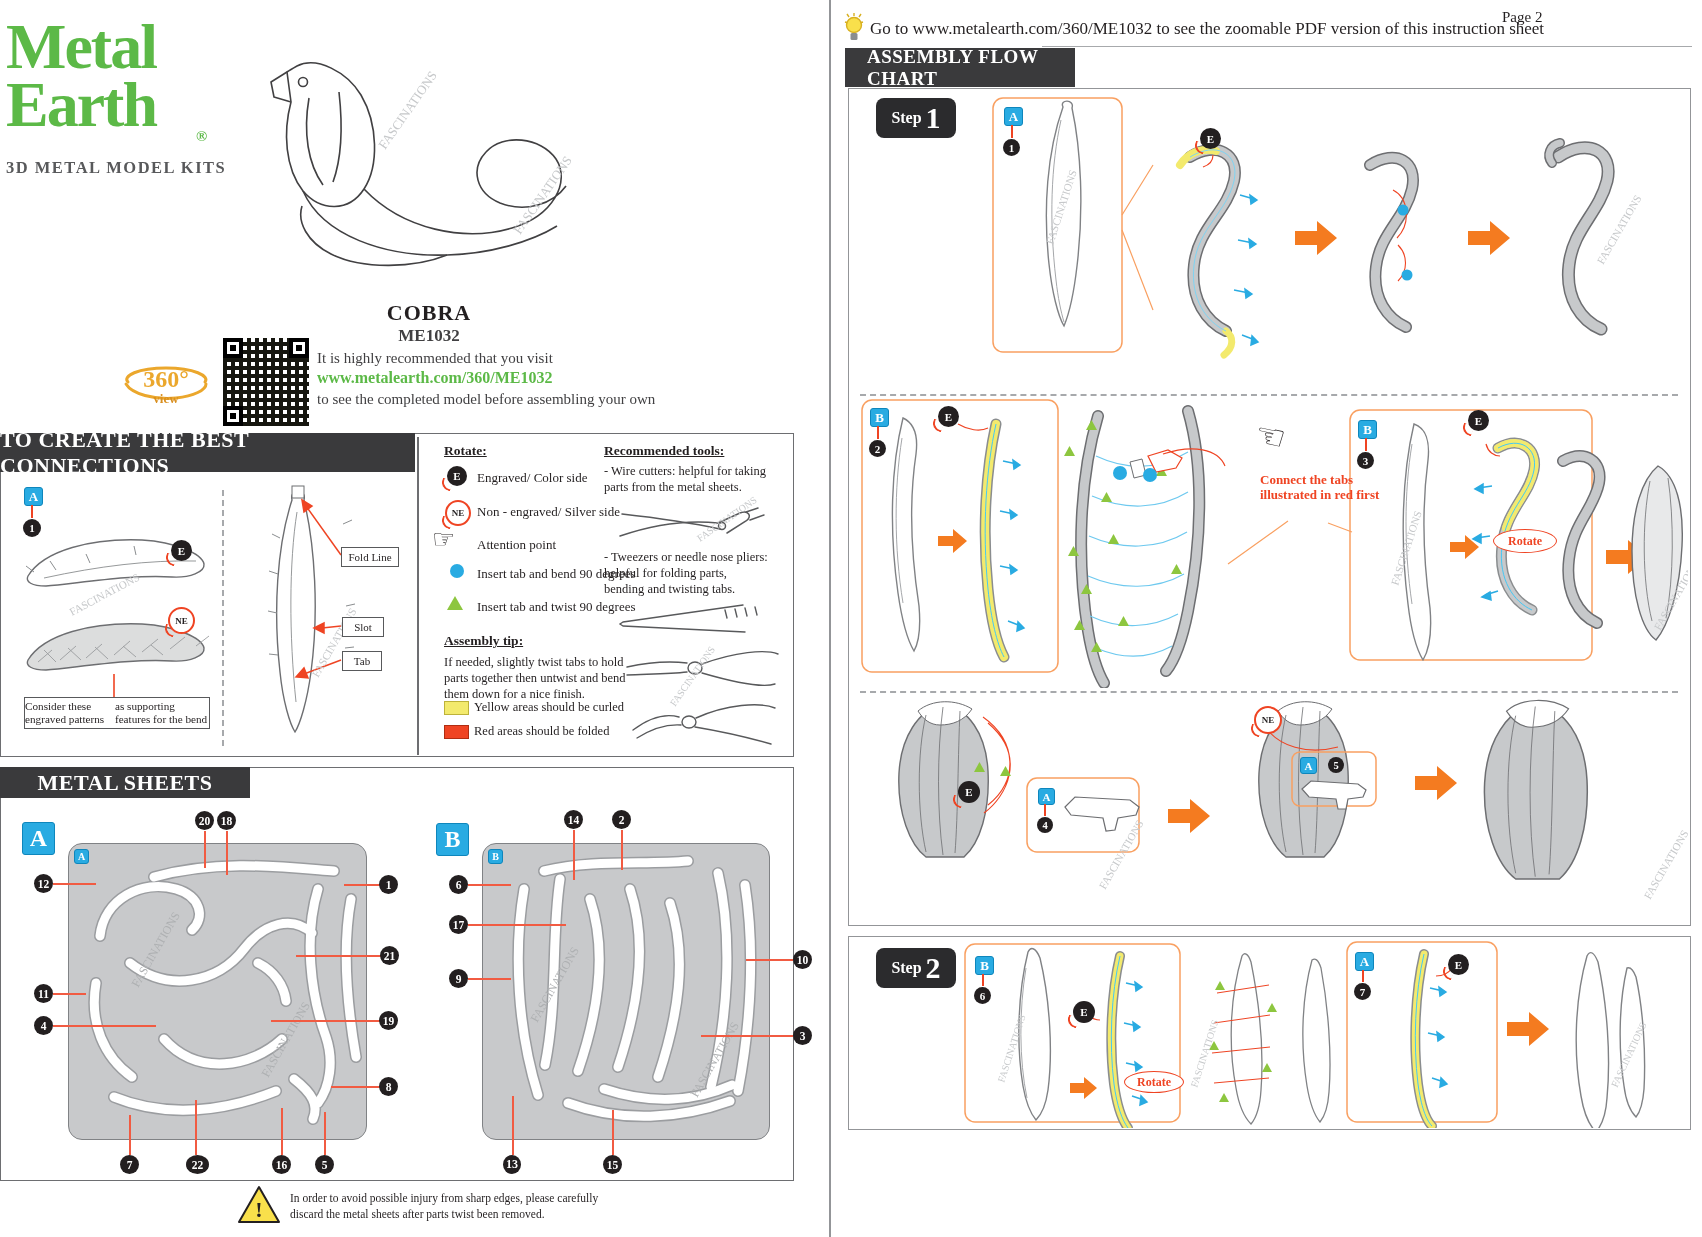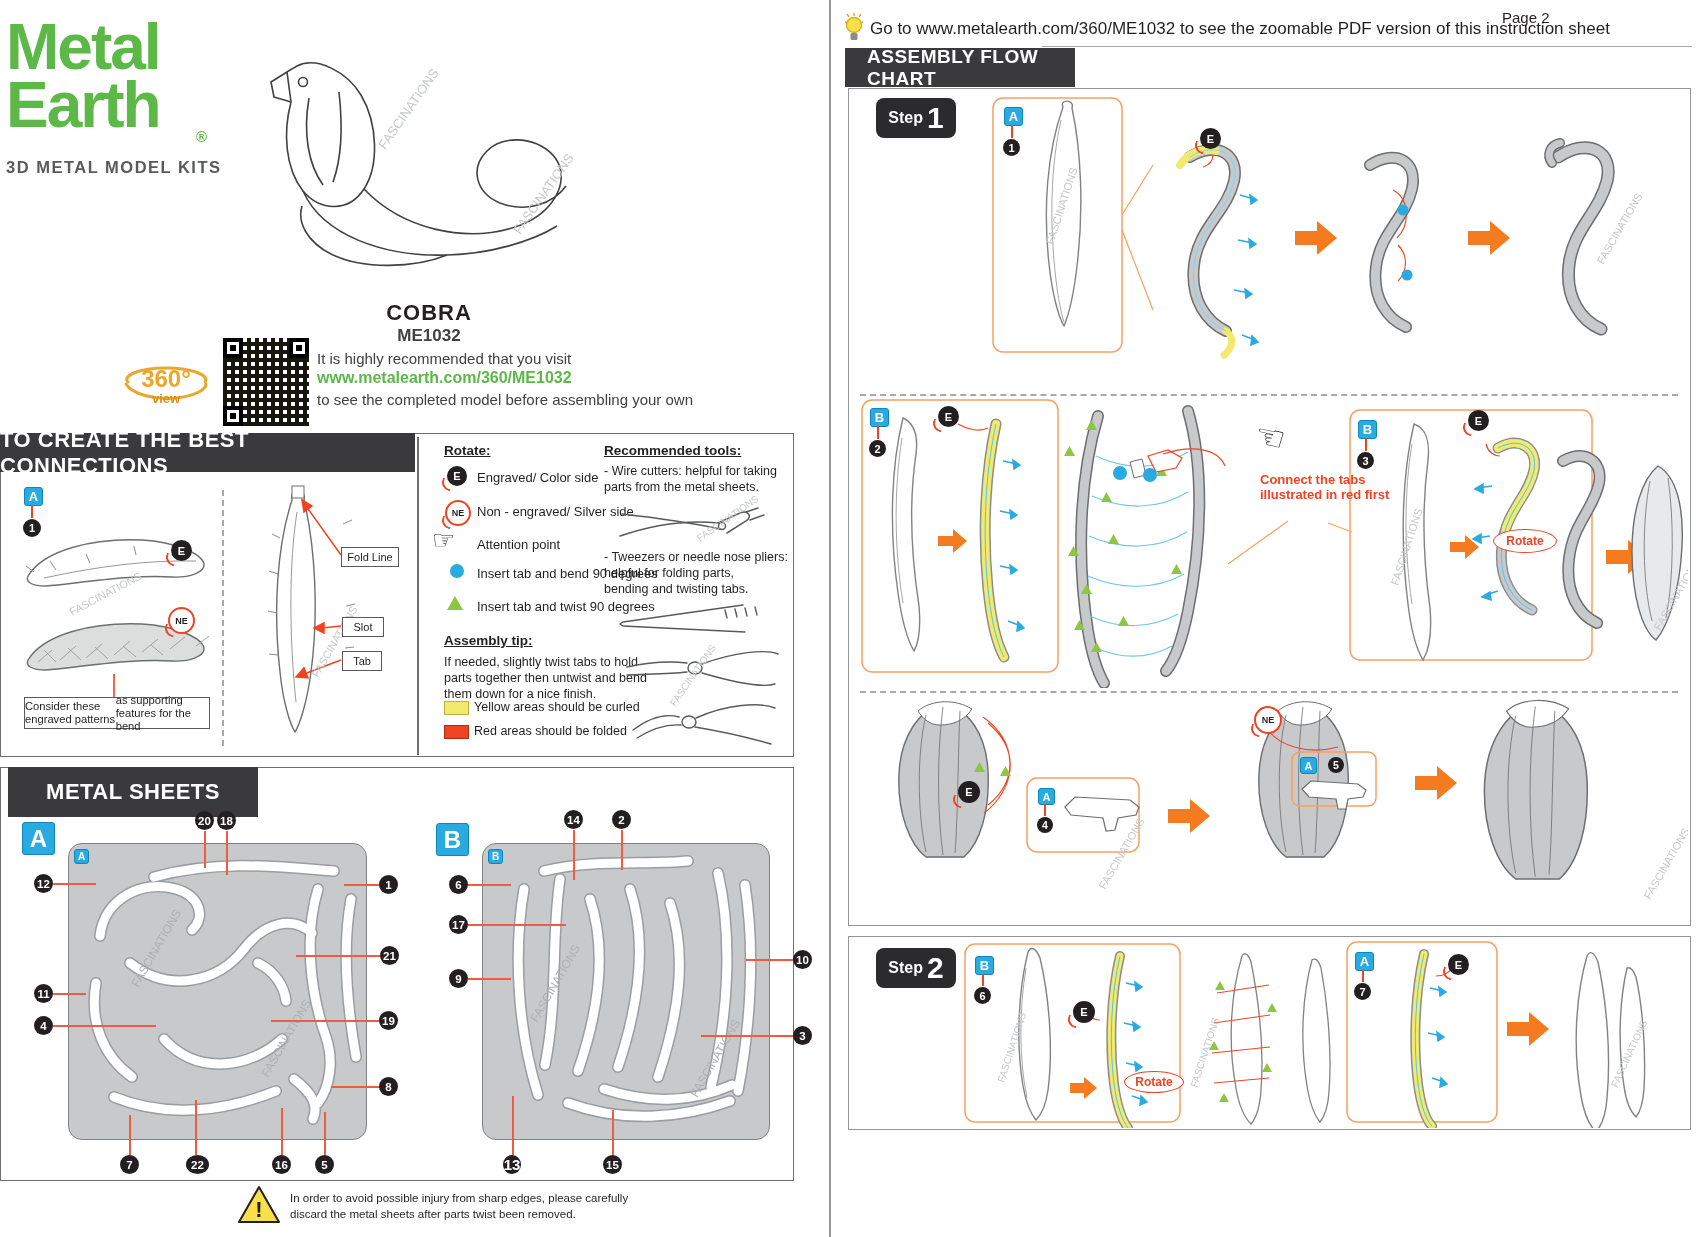--- a/index.html
+++ b/index.html
@@ -1,17 +1,17 @@
 <!DOCTYPE html>
 <html><head>
 <meta charset="utf-8">
 <style>
   html,body{margin:0;padding:0;background:#e9e9e9}
   .page{position:relative;width:1702px;height:1237px;background:#fff;overflow:hidden;
-        font-family:Liberation Sans, sans-serif;color:#231f20}
+        font-family:Liberation Serif, serif;color:#231f20}
   .abs{position:absolute}
   .bar{background:#3a3a3c;color:#fff;display:flex;align-items:center;justify-content:center;font-weight:bold;letter-spacing:.5px}
   .b-sheet{background:#29abe2;color:#fff;font-weight:bold;display:flex;align-items:center;justify-content:center;border-radius:3px;border:1px solid #0e86bc}
   .b-num{background:#231f20;color:#fff;font-weight:bold;border-radius:50%;display:flex;align-items:center;justify-content:center}
   .b-e{background:#231f20;color:#fff;font-weight:bold;border-radius:50%;display:flex;align-items:center;justify-content:center;position:absolute}
   .b-ne{background:#fff;color:#231f20;font-weight:bold;border:2px solid #ef4423;border-radius:50%;display:flex;align-items:center;justify-content:center;position:absolute}
   .b-e::after,.b-ne::after{content:"";position:absolute;left:-6px;bottom:-4px;width:9px;height:9px;
      border-left:2px solid #ef4423;border-bottom:2px solid #ef4423;border-bottom-left-radius:9px;transform:rotate(18deg)}
   .tick{width:2px;background:#ef4423}
   .lblbox{border:1px solid #58595b;background:#fff;display:flex;align-items:center;justify-content:center;font-size:11px}
@@ -179,21 +179,21 @@
     </g>
     <g fill="none" stroke="#58595b" stroke-width="1.4" stroke-linecap="round">
       <path d="M18,138 C34,126 50,121 64,125 M22,146 C38,136 52,132 66,133"></path>
       <ellipse cx="74" cy="130" rx="7" ry="6"></ellipse>
       <path d="M81,126 C112,112 145,110 160,116 M80,135 C110,140 142,148 156,152"></path>
     </g>
     <text x="60" y="115" font-size="10" fill="#c6c8ca" transform="rotate(-55 60 115)">FASCINATIONS</text>
   </svg>
 
   <div class="abs box-frame" style="left:0;top:767px;width:792px;height:412px"></div>
-  <div class="abs bar" style="left:8px;top:767px;width:250px;height:50px;font-size:22px">
+  <div class="abs bar" style="left:0;top:767px;width:250px;height:31px;font-size:22px">
     <span>METAL SHEETS</span>
   </div>
 
   <div class="abs b-sheet" style="left:22px;top:822px;width:31px;height:31px;font-size:24px">A</div>
   <div class="abs" style="left:68px;top:843px;width:297px;height:295px;background:#c8c9cb;border:1.5px solid #808285;border-radius:14px">
     <div class="abs b-sheet" style="left:5px;top:5px;width:13px;height:13px;font-size:10px">A</div>
   </div>
   <div class="abs b-sheet" style="left:436px;top:823px;width:31px;height:31px;font-size:24px">B</div>
   <div class="abs" style="left:482px;top:843px;width:286px;height:295px;background:#c8c9cb;border:1.5px solid #808285;border-radius:14px">
     <div class="abs b-sheet" style="left:5px;top:5px;width:13px;height:13px;font-size:10px">B</div>
@@ -296,21 +296,21 @@
   <div class="abs b-num" style="left:272px;top:1155px;width:19px;height:19px;font-size:11.5px">16</div>
   <div class="abs b-num" style="left:315px;top:1155px;width:19px;height:19px;font-size:11.5px">5</div>
 
   <div class="abs b-num" style="left:564px;top:810px;width:19px;height:19px;font-size:11.5px">14</div>
   <div class="abs b-num" style="left:612px;top:810px;width:19px;height:19px;font-size:11.5px">2</div>
   <div class="abs b-num" style="left:449px;top:875px;width:19px;height:19px;font-size:11.5px">6</div>
   <div class="abs b-num" style="left:449px;top:915px;width:19px;height:19px;font-size:11.5px">17</div>
   <div class="abs b-num" style="left:449px;top:969px;width:19px;height:19px;font-size:11.5px">9</div>
   <div class="abs b-num" style="left:793px;top:950px;width:19px;height:19px;font-size:11.5px">10</div>
   <div class="abs b-num" style="left:793px;top:1026px;width:19px;height:19px;font-size:11.5px">3</div>
-  <div class="abs b-num" style="left:503px;top:1155px;width:18px;height:19px;font-size:15px">13</div>
+  <div class="abs b-num" style="left:503px;top:1155px;width:18px;height:19px;font-size:12px">13</div>
   <div class="abs b-num" style="left:603px;top:1155px;width:19px;height:19px;font-size:11.5px">15</div>
 
   <svg class="abs" style="left:236px;top:1184px" width="46" height="42" viewBox="0 0 46 42">
     <polygon points="23,3 43,38 3,38" fill="#f9e04b" stroke="#231f20" stroke-width="2" stroke-linejoin="round"></polygon>
     <text x="23" y="33" text-anchor="middle" font-size="22" font-weight="bold" fill="#231f20">!</text>
   </svg>
   <div class="abs" style="left:290px;top:1192px;font-size:11.5px">In order to avoid possible injury from sharp edges, please carefully</div>
   <div class="abs" style="left:290px;top:1208px;font-size:11.5px">discard the metal sheets after parts twist been removed.</div>
 
   <svg class="abs" style="left:843px;top:12px" width="22" height="32" viewBox="0 0 22 32">

